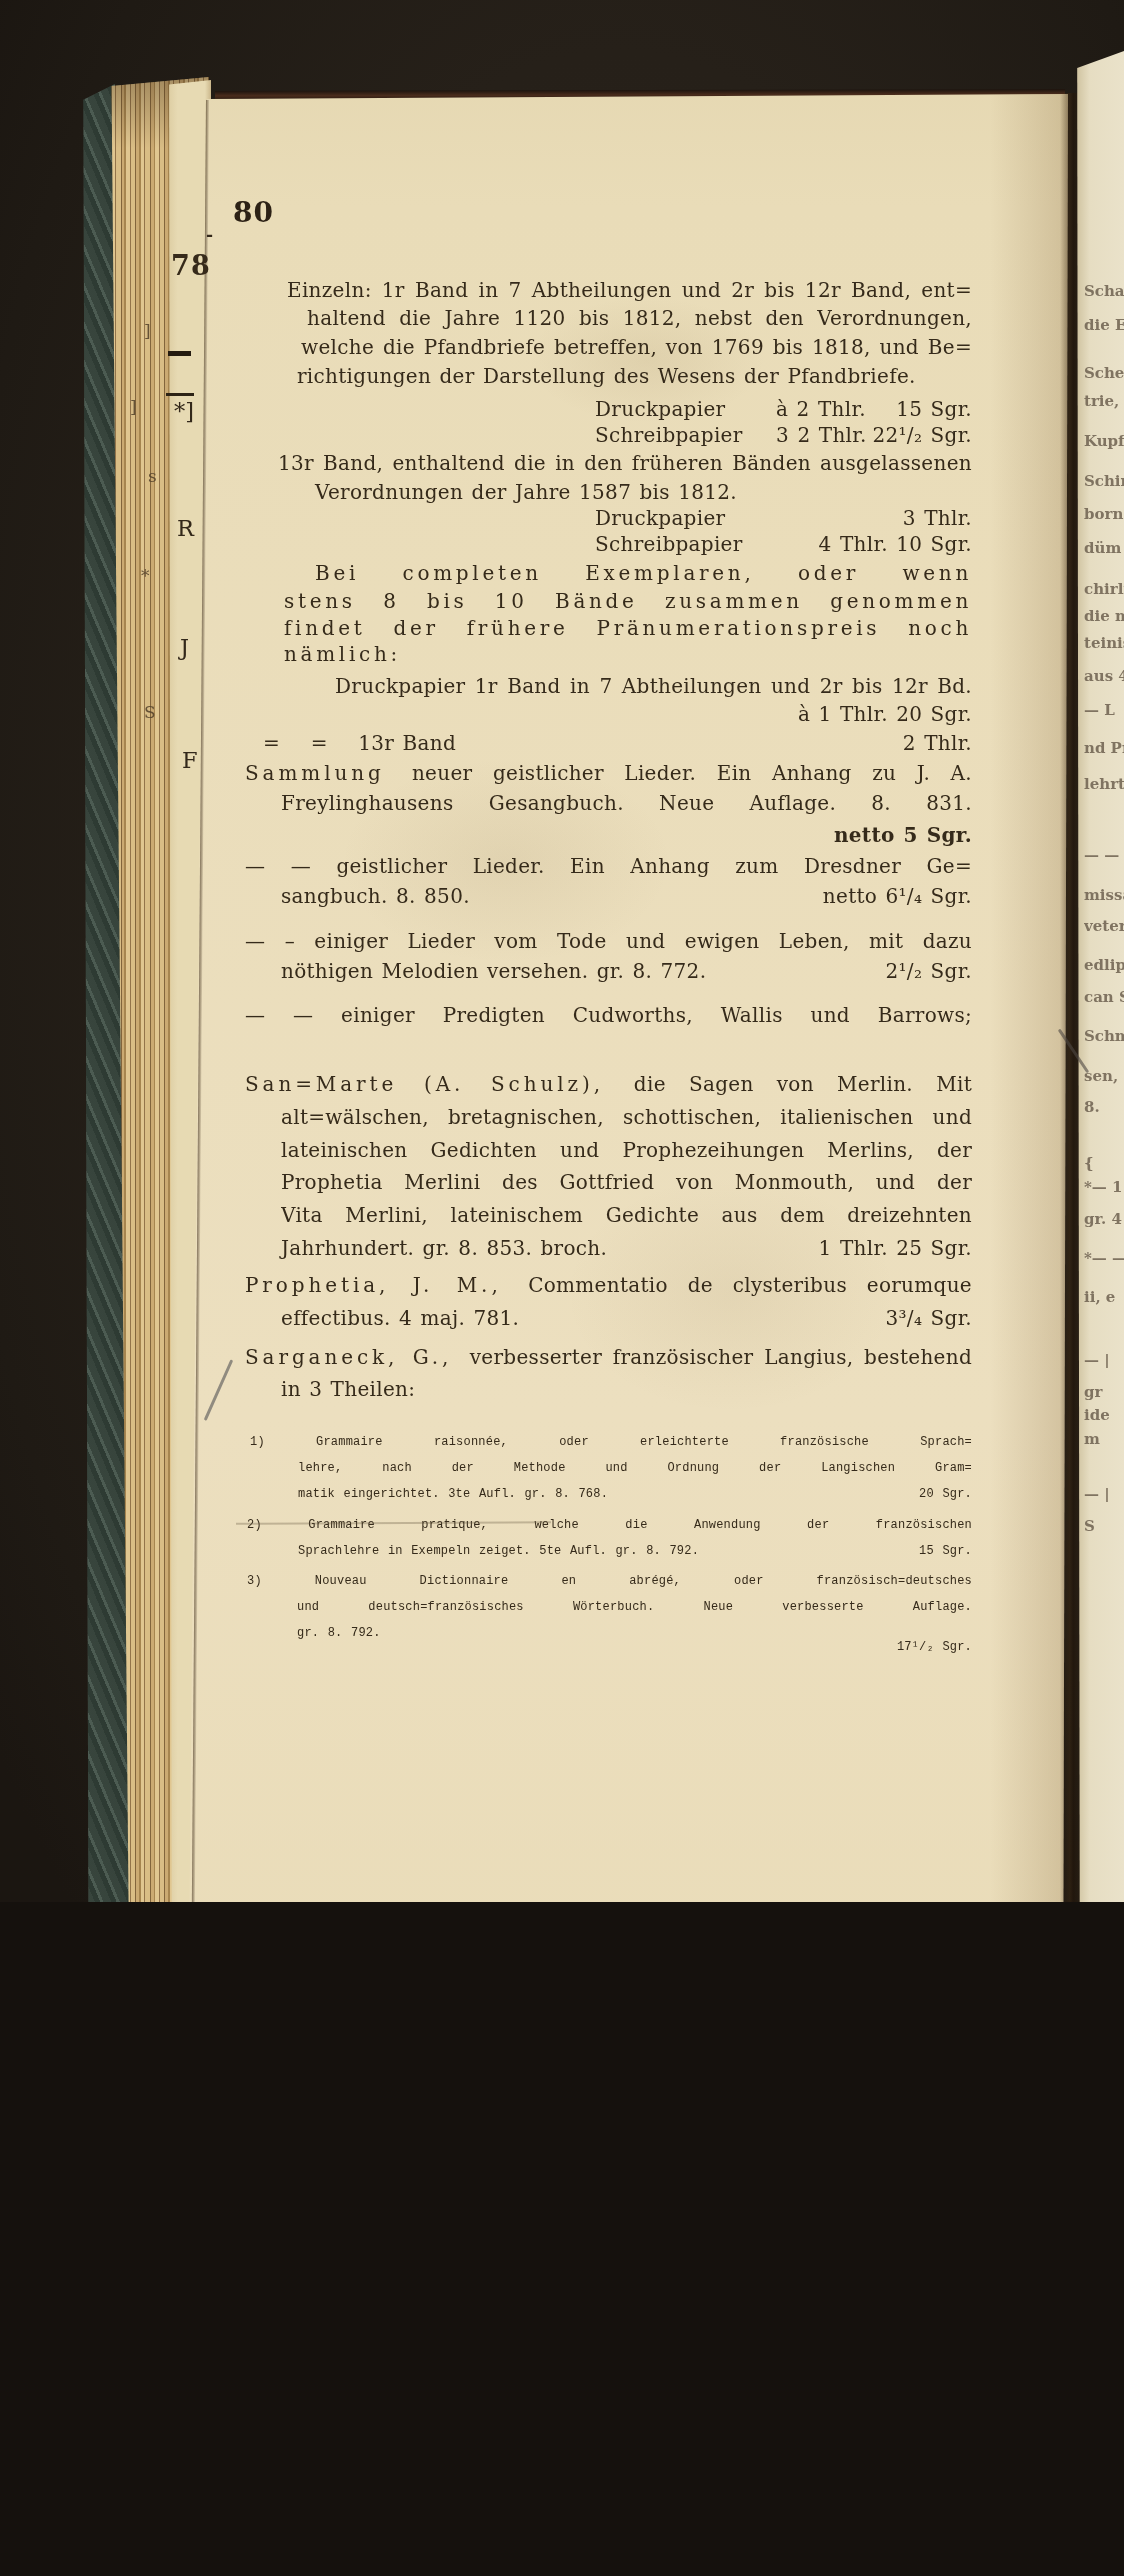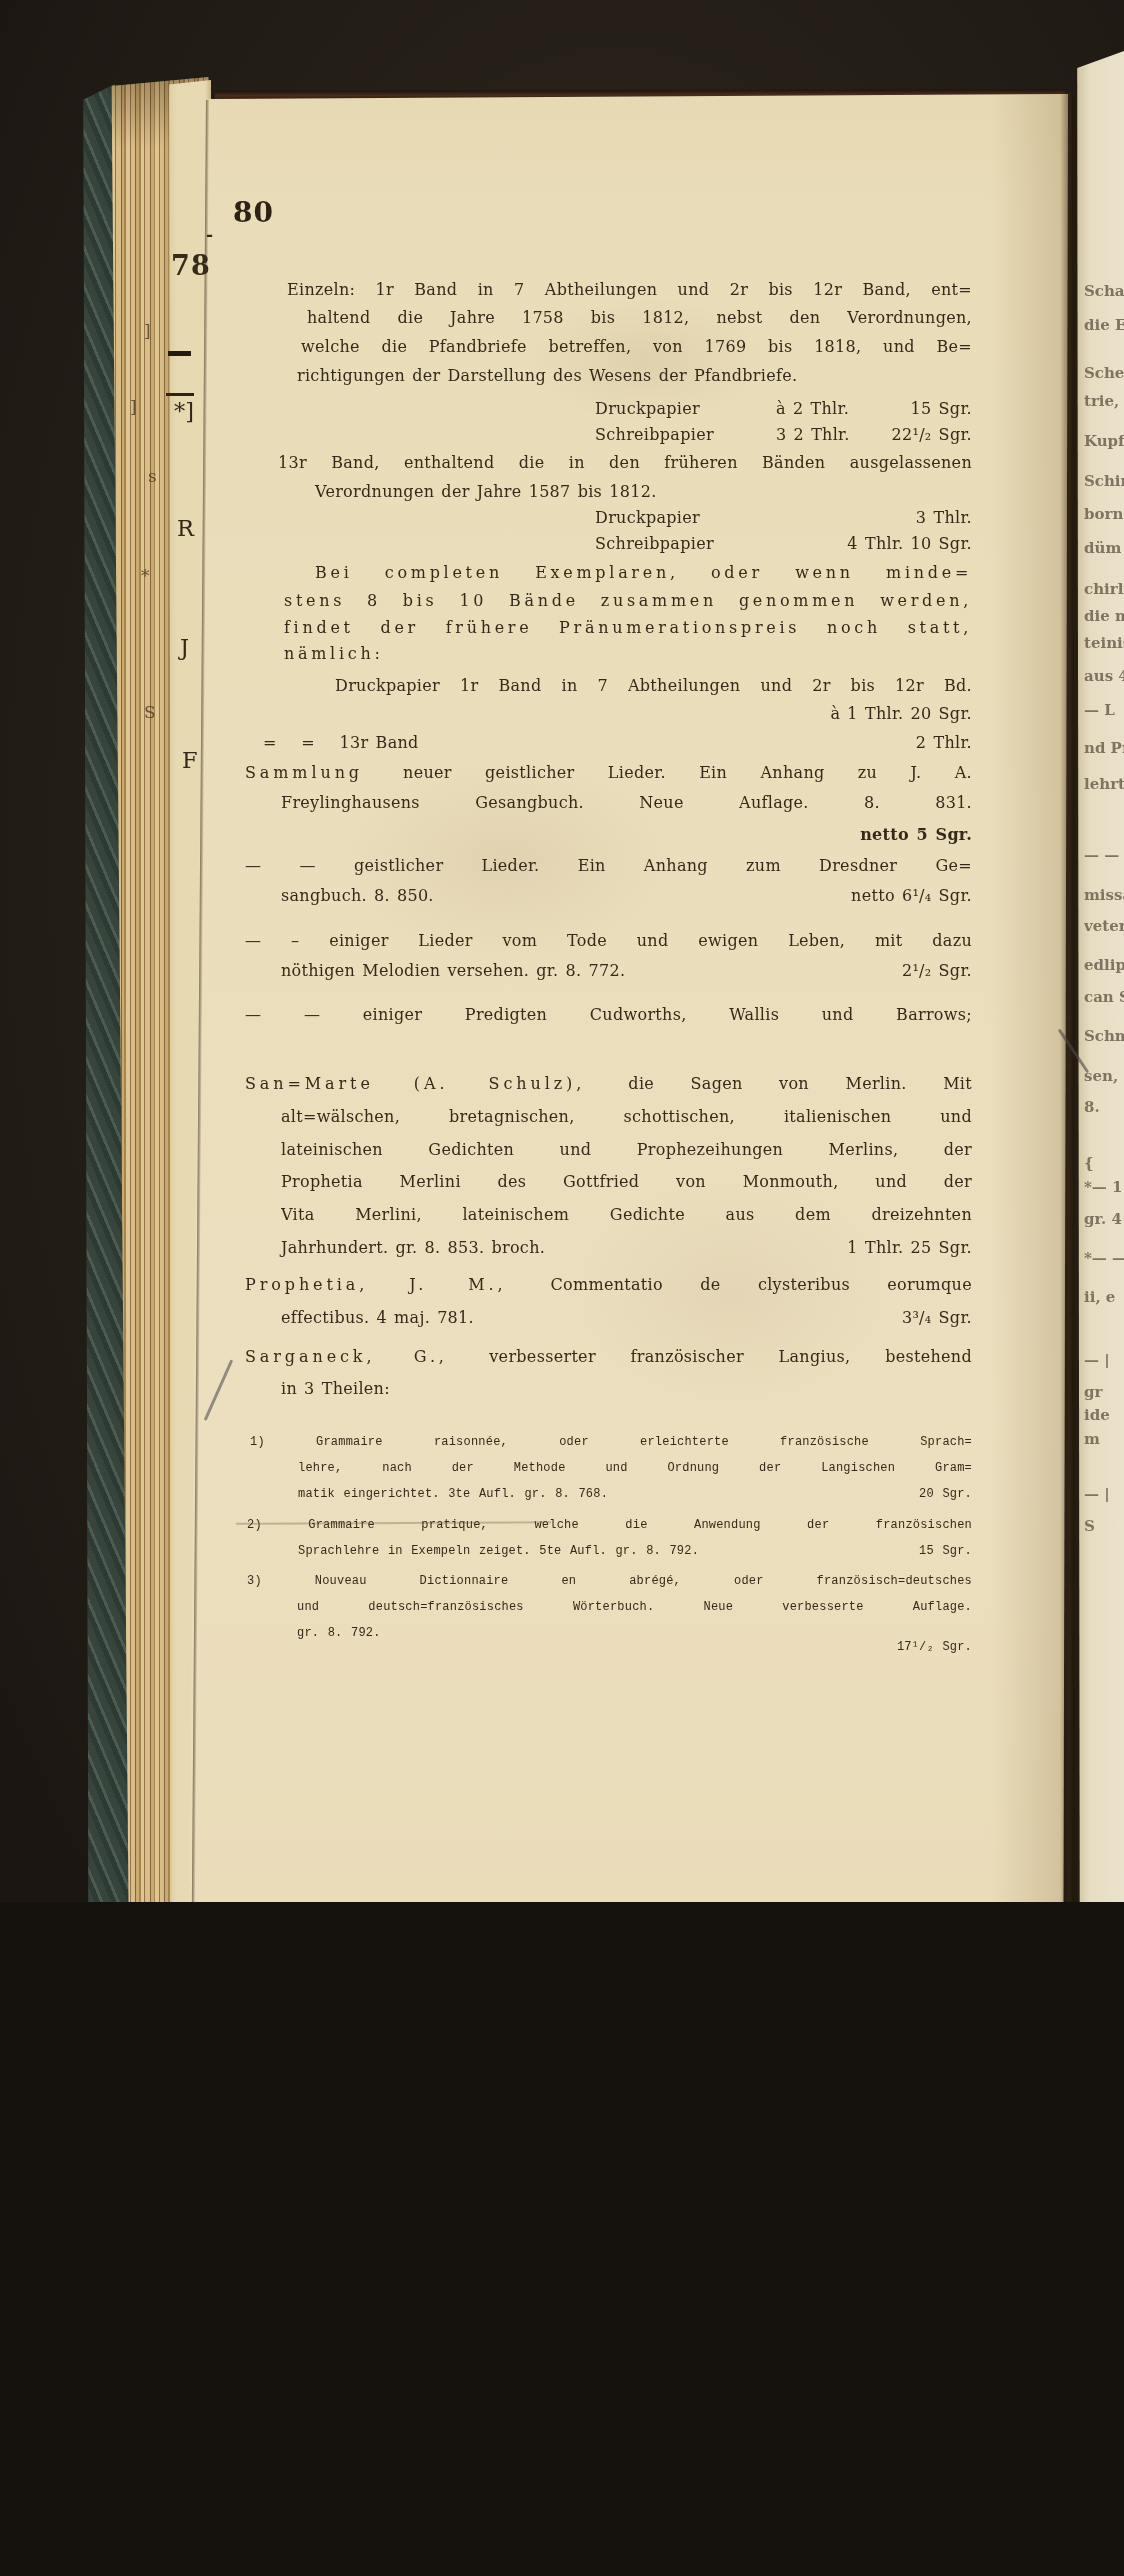--- a/index.html
+++ b/index.html
@@ -57,21 +57,21 @@
   .pagenum{position:absolute;font-weight:700;color:#2c2115;letter-spacing:1.1px;}
   #pn80{left:233px;top:196px;font-size:28px;}
   #pn78{left:171px;top:250px;font-size:27px;color:#362a1a;}
 
   .mk{position:absolute;color:#33281a;font-size:22.5px;line-height:1;}
   .mk.tick{font-size:17px;font-weight:700;}
   .mkdash{position:absolute;width:22.5px;height:5px;background:#241b10;}
   .mkrule{position:absolute;width:28px;height:3.4px;background:#2d2315;}
   .efrag{position:absolute;color:#53412a;font-size:17px;line-height:1;opacity:.85;}
 
-  .bl{position:absolute;font-size:16px;line-height:26px;color:#352a1a;letter-spacing:0.3px;word-spacing:1.7px;white-space:nowrap;}
+  .bl{position:absolute;font-size:20px;line-height:26px;color:#352a1a;letter-spacing:0.3px;word-spacing:1.7px;white-space:nowrap;}
   .bl.just{white-space:normal;text-align:justify;text-align-last:justify;height:27px;overflow:hidden;}
   .bl.flex{display:flex;white-space:nowrap;}
   .bl .lead{letter-spacing:3.9px;margin-right:6.7px;}
   .bl.sp{letter-spacing:3.7px;word-spacing:6.7px;}
   .bl .mid{position:absolute;left:181px;}
   .bl .rt{margin-left:auto;}
   .sl{font-size:12px;line-height:22.5px;letter-spacing:0.2px;word-spacing:1.1px;font-family:Liberation Mono, monospace;}
 
   .rfrag{position:absolute;left:1084px;width:43px;overflow:hidden;color:#6e6150;font-size:15px;line-height:1;white-space:nowrap;font-weight:700;opacity:.85;}
 
@@ -109,21 +109,21 @@
       <div class="mk mark" style="left: 180px; top: 636px;">J</div>
       <div class="mk mark" style="left: 182px; top: 749px;">F</div>
       <div class="efrag" style="left: 144px; top: 323px;">]</div>
       <div class="efrag" style="left: 130px; top: 399px;">]</div>
       <div class="efrag" style="left: 148px; top: 468px;">s</div>
       <div class="efrag" style="left: 141px; top: 568px;">*</div>
       <div class="efrag" style="left: 144px; top: 704px;">S</div>
     </div>
   <div class="layer" id="body-lines">
       <div class="bl just" style="top: 277px; left: 287px; right: 153px;">Einzeln: 1r Band in 7 Abtheilungen und 2r bis 12r Band, ent=</div>
-      <div class="bl just" style="top: 305px; left: 307px; right: 153px;">haltend die Jahre 1758 bis 1812, nebst den Verordnungen,</div>
+      <div class="bl just" style="top: 305px; left: 307px; right: 153px;">haltend die Jahre 1120 bis 1812, nebst den Verordnungen,</div>
       <div class="bl just" style="top: 334px; left: 301px; right: 153px;">welche die Pfandbriefe betreffen, von 1769 bis 1818, und Be=</div>
       <div class="bl" style="top: 363px; left: 297px; right: 153px;">richtigungen der Darstellung des Wesens der Pfandbriefe.</div>
       <div class="bl flex" style="top: 396px; left: 595px; right: 153px;">
         <span>Druckpapier</span>
         <span class="mid">à 2 Thlr.</span>
         <span class="rt">15 Sgr.</span>
       </div>
       <div class="bl flex" style="top: 422px; left: 595px; right: 153px;">
         <span>Schreibpapier</span>
         <span class="mid">3 2 Thlr.</span>

